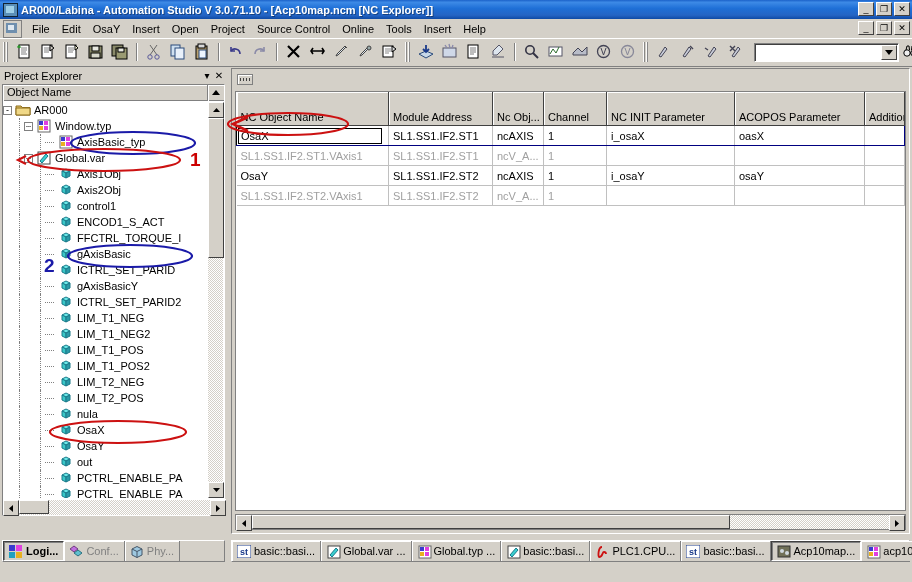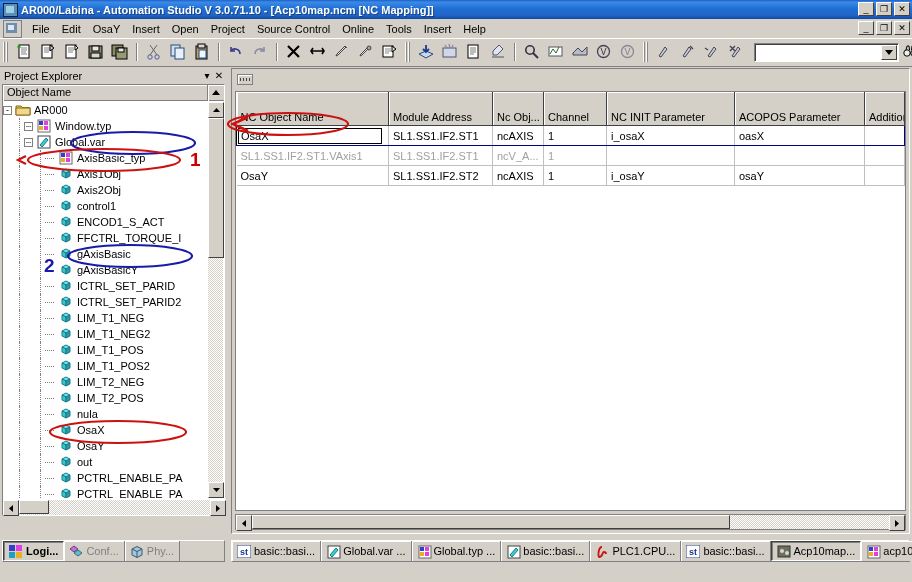--- a/index.html
+++ b/index.html
@@ -241,21 +241,21 @@
 </style>
 </head>
 <body>
 
 <div id="app">
 
   <div class="titlebar">
     <div class="title-ico">
         <div class="cube"></div>
       </div>
-    <div class="titletext">AR000/Labina - Automation Studio V 3.0.71.10 - [Acp10map.ncm [NC Mapping]]</div>
+    <div class="titletext">AR000/Labina - Automation Studio V 3.0.71.10 - [Acp10map.ncm [NC Explorer]]</div>
     <div class="winbtns">
       <div class="winbtn">_</div>
       <div class="winbtn">❐</div>
       <div class="winbtn">✕</div>
     </div>
   </div>
 
   <div class="menubar">
     <div class="menu-ico"></div>
     <div class="menuitem">File</div>
@@ -523,48 +523,48 @@
             <span class="ico" style="margin-left: 3px;"><svg width="16" height="14">
                 <rect x="2" y="1" width="12" height="12" fill="#fff" stroke="#666"></rect>
                 <rect x="3" y="2" width="4" height="4" fill="#3a3ad0"></rect>
                 <rect x="8" y="2" width="4" height="4" fill="#e040e0"></rect>
                 <rect x="3" y="7" width="4" height="4" fill="#e8b020"></rect>
                 <rect x="8" y="7" width="4" height="4" fill="#e040e0"></rect>
               </svg></span>
             <span class="txt">Window.typ</span>
           </div>
           <div class="trow">
-            <span style="width: 31px; flex: 0 0 auto; height: 16px; position: relative;">
-              <span style="position:absolute;left:16px;top:0;bottom:0;border-left:1px dotted #808080;"></span>
-              <span style="position:absolute;left:21px;top:8px;width:9px;border-top:1px dotted #808080;"></span>
-            </span>
-            <span class="exp-box" style="margin-left: -10px;">-</span>
-            <span class="ico" style="margin-left: 3px;"><svg width="16" height="14">
-                <rect x="2" y="1" width="12" height="12" fill="#fff" stroke="#444"></rect>
-                <path d="M4 10l6-7 2 2-6 7z" fill="#3ad0d0" stroke="#1a7a8a"></path>
-              </svg></span>
-            <span class="txt">Global.var</span>
-          </div>
-          <div class="trow">
             <span style="width: 52px; flex: 0 0 auto; height: 16px; position: relative;">
               <span style="position:absolute;left:16px;top:0;bottom:0;border-left:1px dotted #808080;"></span>
               <span style="position:absolute;left:37px;top:0;bottom:0;border-left:1px dotted #808080;"></span>
               <span style="position:absolute;left:42px;top:8px;width:9px;border-top:1px dotted #808080;"></span>
             </span>
             <span style="width: 0px; flex: 0 0 auto;"></span>
             <span class="ico" style="margin-left: 3px;"><svg width="16" height="14">
                 <rect x="2" y="1" width="12" height="12" fill="#fff" stroke="#666"></rect>
                 <rect x="3" y="2" width="4" height="4" fill="#3a3ad0"></rect>
                 <rect x="8" y="2" width="4" height="4" fill="#e040e0"></rect>
                 <rect x="3" y="7" width="4" height="4" fill="#e8b020"></rect>
                 <rect x="8" y="7" width="4" height="4" fill="#e040e0"></rect>
               </svg></span>
             <span class="txt">AxisBasic_typ</span>
           </div>
           <div class="trow">
+            <span style="width: 31px; flex: 0 0 auto; height: 16px; position: relative;">
+              <span style="position:absolute;left:16px;top:0;bottom:0;border-left:1px dotted #808080;"></span>
+              <span style="position:absolute;left:21px;top:8px;width:9px;border-top:1px dotted #808080;"></span>
+            </span>
+            <span class="exp-box" style="margin-left: -10px;">-</span>
+            <span class="ico" style="margin-left: 3px;"><svg width="16" height="14">
+                <rect x="2" y="1" width="12" height="12" fill="#fff" stroke="#444"></rect>
+                <path d="M4 10l6-7 2 2-6 7z" fill="#3ad0d0" stroke="#1a7a8a"></path>
+              </svg></span>
+            <span class="txt">Global.var</span>
+          </div>
+          <div class="trow">
             <span style="width: 52px; flex: 0 0 auto; height: 16px; position: relative;">
               <span style="position:absolute;left:16px;top:0;bottom:0;border-left:1px dotted #808080;"></span>
               <span style="position:absolute;left:37px;top:0;bottom:0;border-left:1px dotted #808080;"></span>
               <span style="position:absolute;left:42px;top:8px;width:9px;border-top:1px dotted #808080;"></span>
             </span>
             <span style="width: 0px; flex: 0 0 auto;"></span>
             <span class="ico" style="margin-left: 3px;"><svg width="16" height="14">
                 <path d="M4 4l4-2 4 2-4 2z" fill="#6ae8e8" stroke="#1a7a8a"></path>
                 <path d="M4 4v5l4 2V6z" fill="#3ac8c8" stroke="#1a7a8a"></path>
                 <path d="M12 4v5l-4 2V6z" fill="#2a9aa8" stroke="#1a7a8a"></path>
@@ -646,35 +646,35 @@
               <span style="position:absolute;left:16px;top:0;bottom:0;border-left:1px dotted #808080;"></span>
               <span style="position:absolute;left:37px;top:0;bottom:0;border-left:1px dotted #808080;"></span>
               <span style="position:absolute;left:42px;top:8px;width:9px;border-top:1px dotted #808080;"></span>
             </span>
             <span style="width: 0px; flex: 0 0 auto;"></span>
             <span class="ico" style="margin-left: 3px;"><svg width="16" height="14">
                 <path d="M4 4l4-2 4 2-4 2z" fill="#6ae8e8" stroke="#1a7a8a"></path>
                 <path d="M4 4v5l4 2V6z" fill="#3ac8c8" stroke="#1a7a8a"></path>
                 <path d="M12 4v5l-4 2V6z" fill="#2a9aa8" stroke="#1a7a8a"></path>
               </svg></span>
+            <span class="txt">ICTRL_SET_PARID</span>
+          </div>
+          <div class="trow">
+            <span style="width: 52px; flex: 0 0 auto; height: 16px; position: relative;">
+              <span style="position:absolute;left:16px;top:0;bottom:0;border-left:1px dotted #808080;"></span>
+              <span style="position:absolute;left:37px;top:0;bottom:0;border-left:1px dotted #808080;"></span>
+              <span style="position:absolute;left:42px;top:8px;width:9px;border-top:1px dotted #808080;"></span>
+            </span>
+            <span style="width: 0px; flex: 0 0 auto;"></span>
+            <span class="ico" style="margin-left: 3px;"><svg width="16" height="14">
+                <path d="M4 4l4-2 4 2-4 2z" fill="#6ae8e8" stroke="#1a7a8a"></path>
+                <path d="M4 4v5l4 2V6z" fill="#3ac8c8" stroke="#1a7a8a"></path>
+                <path d="M12 4v5l-4 2V6z" fill="#2a9aa8" stroke="#1a7a8a"></path>
+              </svg></span>
             <span class="txt">gAxisBasicY</span>
-          </div>
-          <div class="trow">
-            <span style="width: 52px; flex: 0 0 auto; height: 16px; position: relative;">
-              <span style="position:absolute;left:16px;top:0;bottom:0;border-left:1px dotted #808080;"></span>
-              <span style="position:absolute;left:37px;top:0;bottom:0;border-left:1px dotted #808080;"></span>
-              <span style="position:absolute;left:42px;top:8px;width:9px;border-top:1px dotted #808080;"></span>
-            </span>
-            <span style="width: 0px; flex: 0 0 auto;"></span>
-            <span class="ico" style="margin-left: 3px;"><svg width="16" height="14">
-                <path d="M4 4l4-2 4 2-4 2z" fill="#6ae8e8" stroke="#1a7a8a"></path>
-                <path d="M4 4v5l4 2V6z" fill="#3ac8c8" stroke="#1a7a8a"></path>
-                <path d="M12 4v5l-4 2V6z" fill="#2a9aa8" stroke="#1a7a8a"></path>
-              </svg></span>
-            <span class="txt">ICTRL_SET_PARID</span>
           </div>
           <div class="trow">
             <span style="width: 52px; flex: 0 0 auto; height: 16px; position: relative;">
               <span style="position:absolute;left:16px;top:0;bottom:0;border-left:1px dotted #808080;"></span>
               <span style="position:absolute;left:37px;top:0;bottom:0;border-left:1px dotted #808080;"></span>
               <span style="position:absolute;left:42px;top:8px;width:9px;border-top:1px dotted #808080;"></span>
             </span>
             <span style="width: 0px; flex: 0 0 auto;"></span>
             <span class="ico" style="margin-left: 3px;"><svg width="16" height="14">
                 <path d="M4 4l4-2 4 2-4 2z" fill="#6ae8e8" stroke="#1a7a8a"></path>
@@ -931,20 +931,29 @@
             </tr>
             <tr>
               <td>OsaY</td>
               <td>SL1.SS1.IF2.ST2</td>
               <td>ncAXIS</td>
               <td>1</td>
               <td>i_osaY</td>
               <td>osaY</td>
               <td></td>
             </tr>
+            <tr class="readonly">
+              <td>SL1.SS1.IF2.ST2.VAxis1</td>
+              <td>SL1.SS1.IF2.ST2</td>
+              <td>ncV_A...</td>
+              <td>1</td>
+              <td></td>
+              <td></td>
+              <td></td>
+            </tr>
             <tr>
               <td style="border-right: 0px; border-bottom: 0px;">&nbsp;</td>
               <td style="border-right: 0px; border-bottom: 0px;">&nbsp;</td>
               <td style="border-right: 0px; border-bottom: 0px;">&nbsp;</td>
               <td style="border-right: 0px; border-bottom: 0px;">&nbsp;</td>
               <td style="border-right: 0px; border-bottom: 0px;">&nbsp;</td>
               <td style="border-right: 0px; border-bottom: 0px;">&nbsp;</td>
               <td style="border-right: 0px; border-bottom: 0px;">&nbsp;</td>
             </tr>
             <tr>

